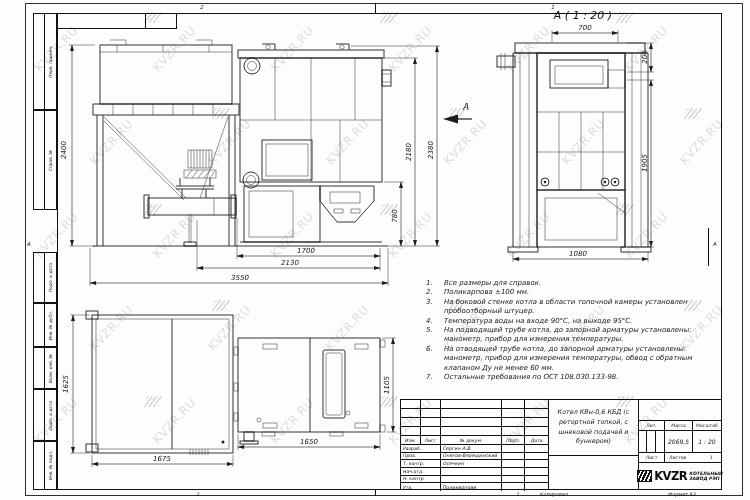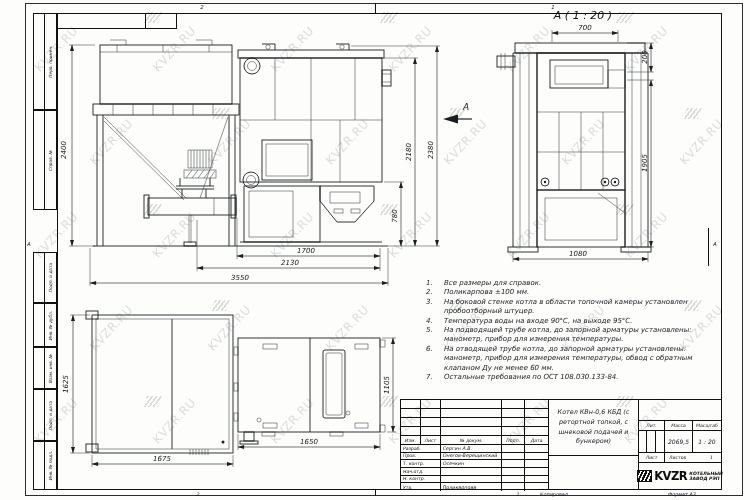--- a/index.html
+++ b/index.html
@@ -370,21 +370,21 @@
     <div class="note-row">
         <span class="note-num">5.</span>
         <span class="note-text">На подводящей трубе котла, до запорной арматуры установлены: манометр, прибор для измерения температуры.</span>
       </div>
     <div class="note-row">
         <span class="note-num">6.</span>
         <span class="note-text">На отводящей трубе котла, до запорной арматуры установлены: манометр, прибор для измерения температуры, обвод с обратным клапаном Ду не менее 60 мм.</span>
       </div>
     <div class="note-row">
         <span class="note-num">7.</span>
-        <span class="note-text">Остальные требования по ОСТ 108.030.133-84.</span>
+        <span class="note-text">Остальные требования по ОСТ 108.030.133-98.</span>
       </div>
   </div>
 
   <div class="titleblock">
     <div class="tb-left">
       <div class="tb-row ch">
           <div class="c w20"></div>
           <div class="c w20"></div>
           <div class="c w62"></div>
           <div class="c w23"></div>

